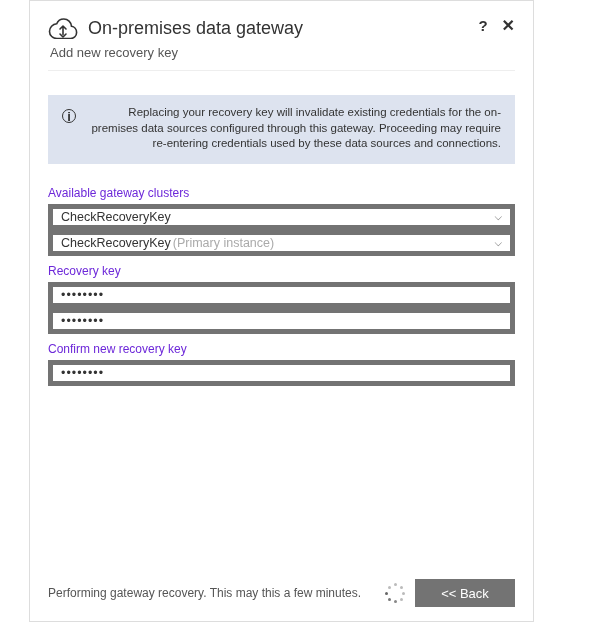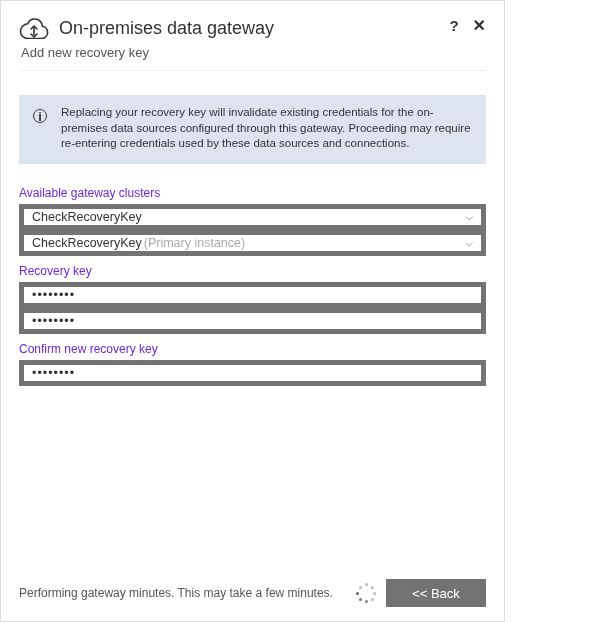--- a/index.html
+++ b/index.html
@@ -12,20 +12,21 @@
       position: relative;
     }
     .window {
       border: 1px solid #ddd;
       width: 505px;
       height: 622px;
       padding: 16px 18px 14px 18px;
       position: relative;
       display: flex;
       flex-direction: column;
+      margin-left: 29px;
     }
     .titlebar {
       display: flex;
       align-items: center;
       gap: 10px;
       margin-bottom: 6px;
     }
     .title-icon svg { display: block; }
     .title-text {
       font-size: 18px;
@@ -68,20 +69,21 @@
       border-radius: 50%;
       width: 14px; height: 14px;
       display: flex; align-items: center; justify-content: center;
       font-weight: bold;
       line-height: 1;
     }
     .info-text {
       font-size: 11.5px;
       color: #333;
       line-height: 1.35;
+      text-align: right;
     }
     .field-label {
       font-size: 12px;
       color: #6d28d9;
       margin-bottom: 4px;
       margin-top: 8px;
     }
     .select, .text-input {
       width: 100%;
       border: 5px solid #737373;
@@ -188,21 +190,21 @@
   <div class="field-label">Recovery key</div>
   <input class="text-input" type="text" value="••••••••" style="">
 
   <input class="text-input" type="text" value="••••••••" style="">
 
   <div class="field-label">Confirm new recovery key</div>
   <input class="text-input" type="text" value="••••••••" style="">
 
   <div class="footer">
     <div class="status-row">
-      <div class="status-text">Performing gateway minutes. This may take a few minutes.</div>
+      <div class="status-text">Performing gateway recovery. This may this a few minutes.</div>
       <div class="spinner">
         <span style="left:8.5px; top:0;"></span>
         <span style="left:14.5px; top:2.5px;"></span>
         <span style="left:17px; top:8.5px;"></span>
         <span style="left:14.5px; top:14.5px;"></span>
         <span style="left:8.5px; top:17px; background:#888;"></span>
         <span style="left:2.5px; top:14.5px; background:#777;"></span>
         <span style="left:0; top:8.5px; background:#666;"></span>
         <span style="left:2.5px; top:2.5px;"></span>
       </div>

